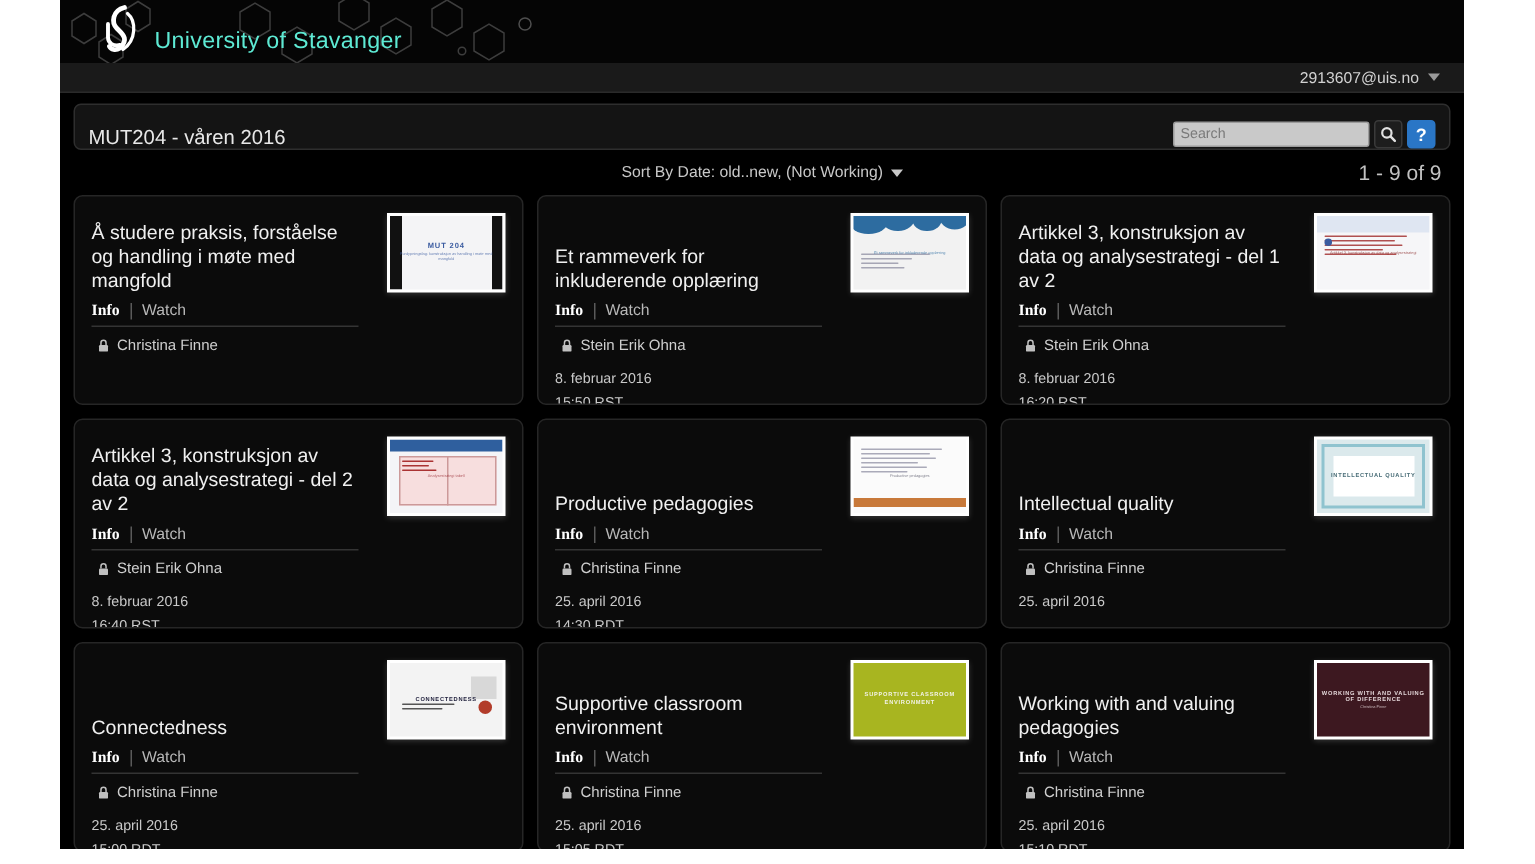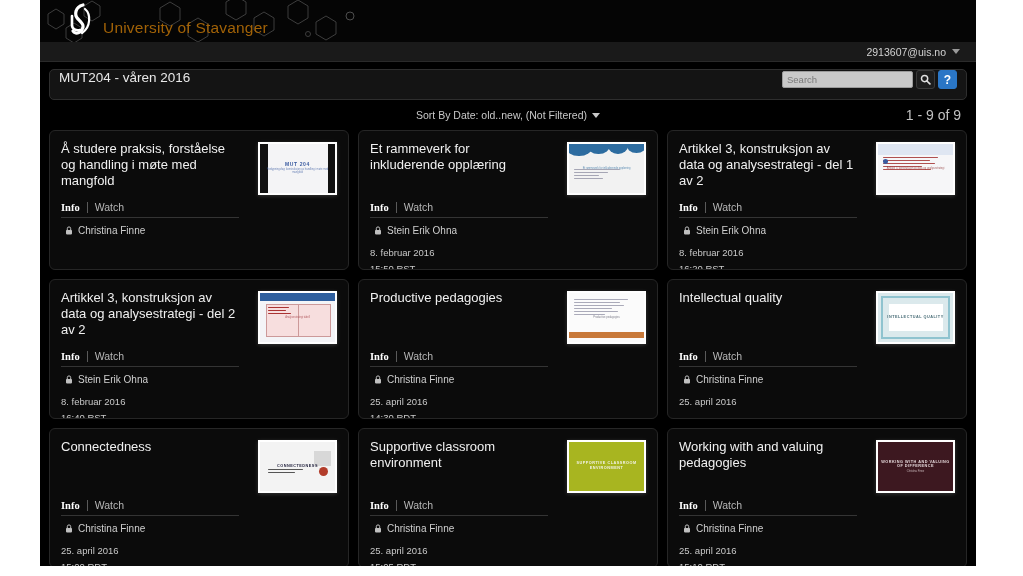--- a/index.html
+++ b/index.html
@@ -36,21 +36,21 @@
     padding-left: 26px;
     padding-bottom: 5px;
   }
   .uis-logo {
     width: 30px; height: 34px;
     margin-right: 7px;
     position: relative;
     flex: none;
   }
   .brand-name {
-    color: #a16207;
+    color: #5eead4;
     font-size: 15.5px;
     letter-spacing: 0.2px;
     font-weight: 400;
     white-space: nowrap;
   }
 
   
   .user-bar {
     height: 20px;
     background: #1a1a1a;
@@ -73,21 +73,21 @@
   }
 
   
   .title-bar {
     margin: 7px 9px 0 9px;
     height: 31px;
     background: #141414;
     border: 1px solid #2e2e2e;
     border-radius: 5px;
     display: flex;
-    align-items: flex-start;
+    align-items: flex-end;
     padding: 0 9px;
   }
   .course-title {
     color: #e8e8e8;
     font-size: 13.5px;
     flex: 1;
     white-space: nowrap;
     overflow: hidden;
   }
   .search-group {
@@ -163,21 +163,21 @@
     border: 1px solid #262626;
     border-radius: 6px;
     height: 140px;
     padding: 10px 11px 8px 11px;
     position: relative;
     overflow: hidden;
     cursor: pointer;
   }
   .card-head {
     display: flex;
-    align-items: flex-start;
+    align-items: flex-end;
     justify-content: space-between;
     gap: 8px;
   }
   .card-title {
     color: #f0f0f0;
     font-size: 13px;
     line-height: 16px;
     font-weight: 400;
     max-width: 175px;
   }
@@ -321,21 +321,21 @@
           <circle cx="5" cy="5" r="3.4" fill="none" stroke="#e0e0e0" stroke-width="1.6"></circle>
           <line x1="7.6" y1="7.6" x2="10.8" y2="10.8" stroke="#e0e0e0" stroke-width="1.8" stroke-linecap="round"></line>
         </svg>
       </div>
       <div class="icon-btn help">?</div>
     </div>
   </div>
 
   <div class="sort-bar">
     <div class="sort-control">
-      <span>Sort By Date: old..new, (Not Filtered)</span>
+      <span>Sort By Date: old..new, (Not Working)</span>
       <span class="caret-down"></span>
     </div>
     <div class="result-count">1 - 9 of 9</div>
   </div>
 
   <div class="grid" id="card-grid">
       <div class="card">
     <div class="card-head">
       <div class="card-title">Å studere praksis, forståelse og handling i møte med mangfold</div>
       <div class="thumb-wrap">

